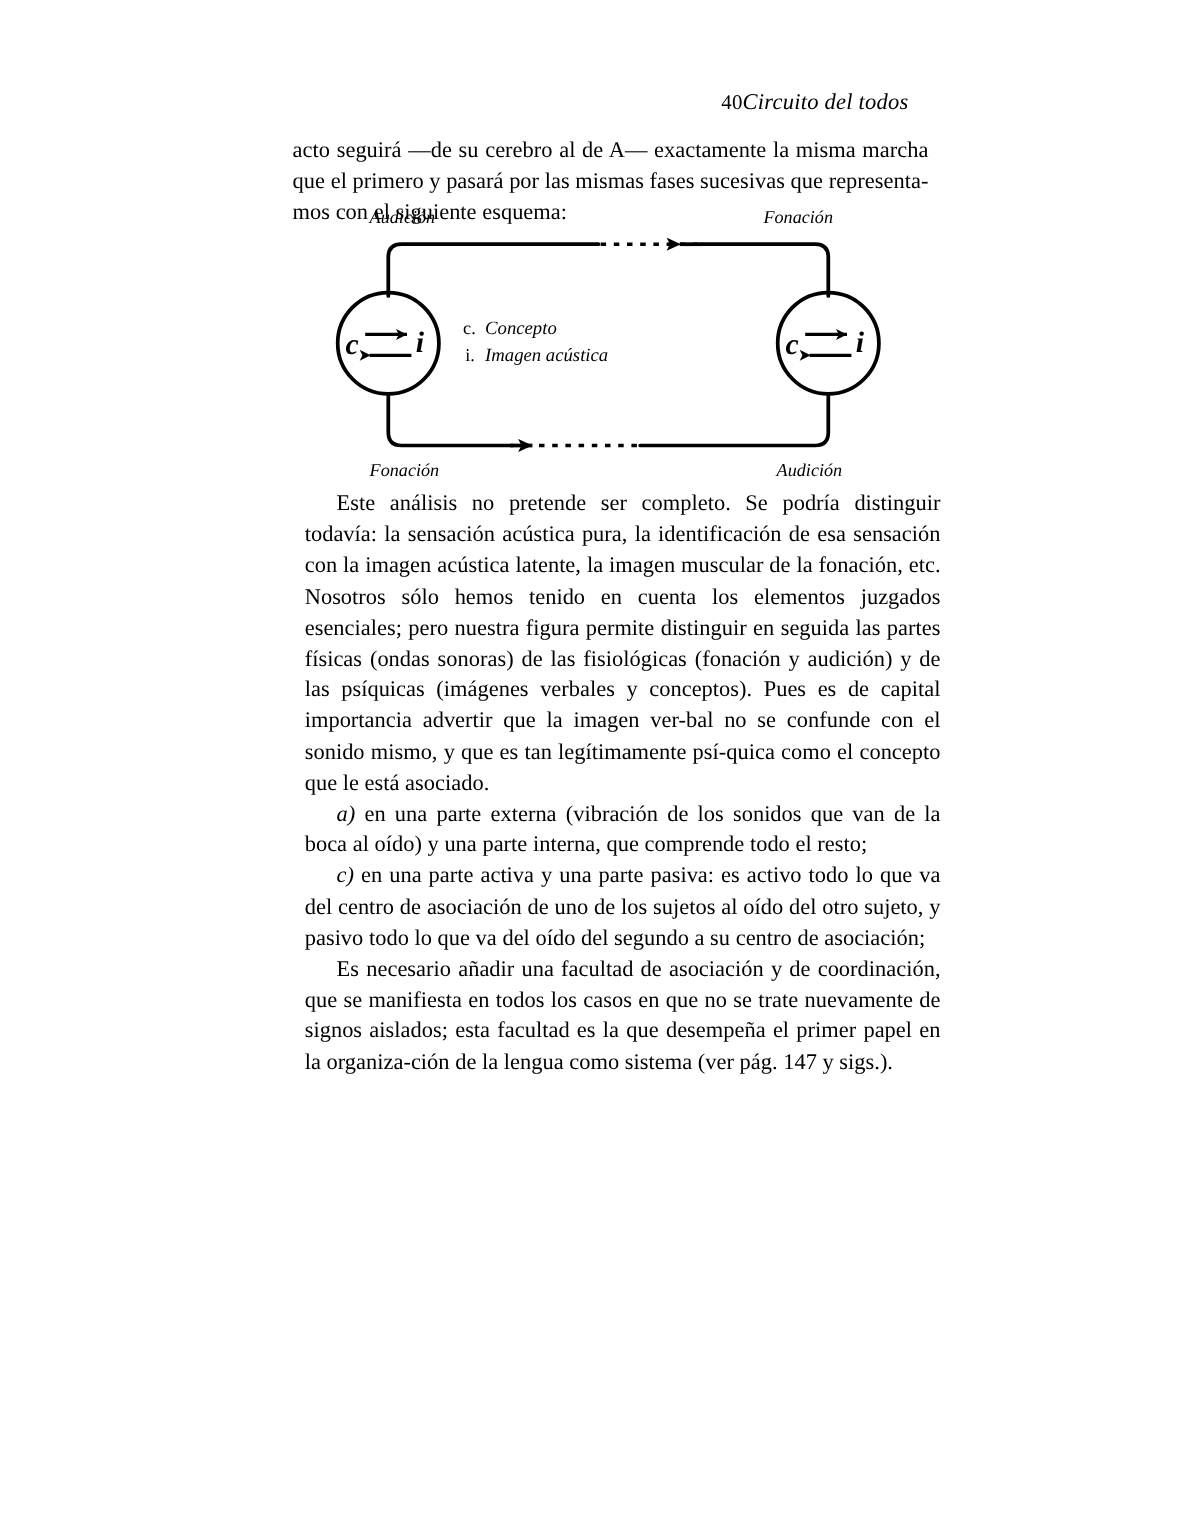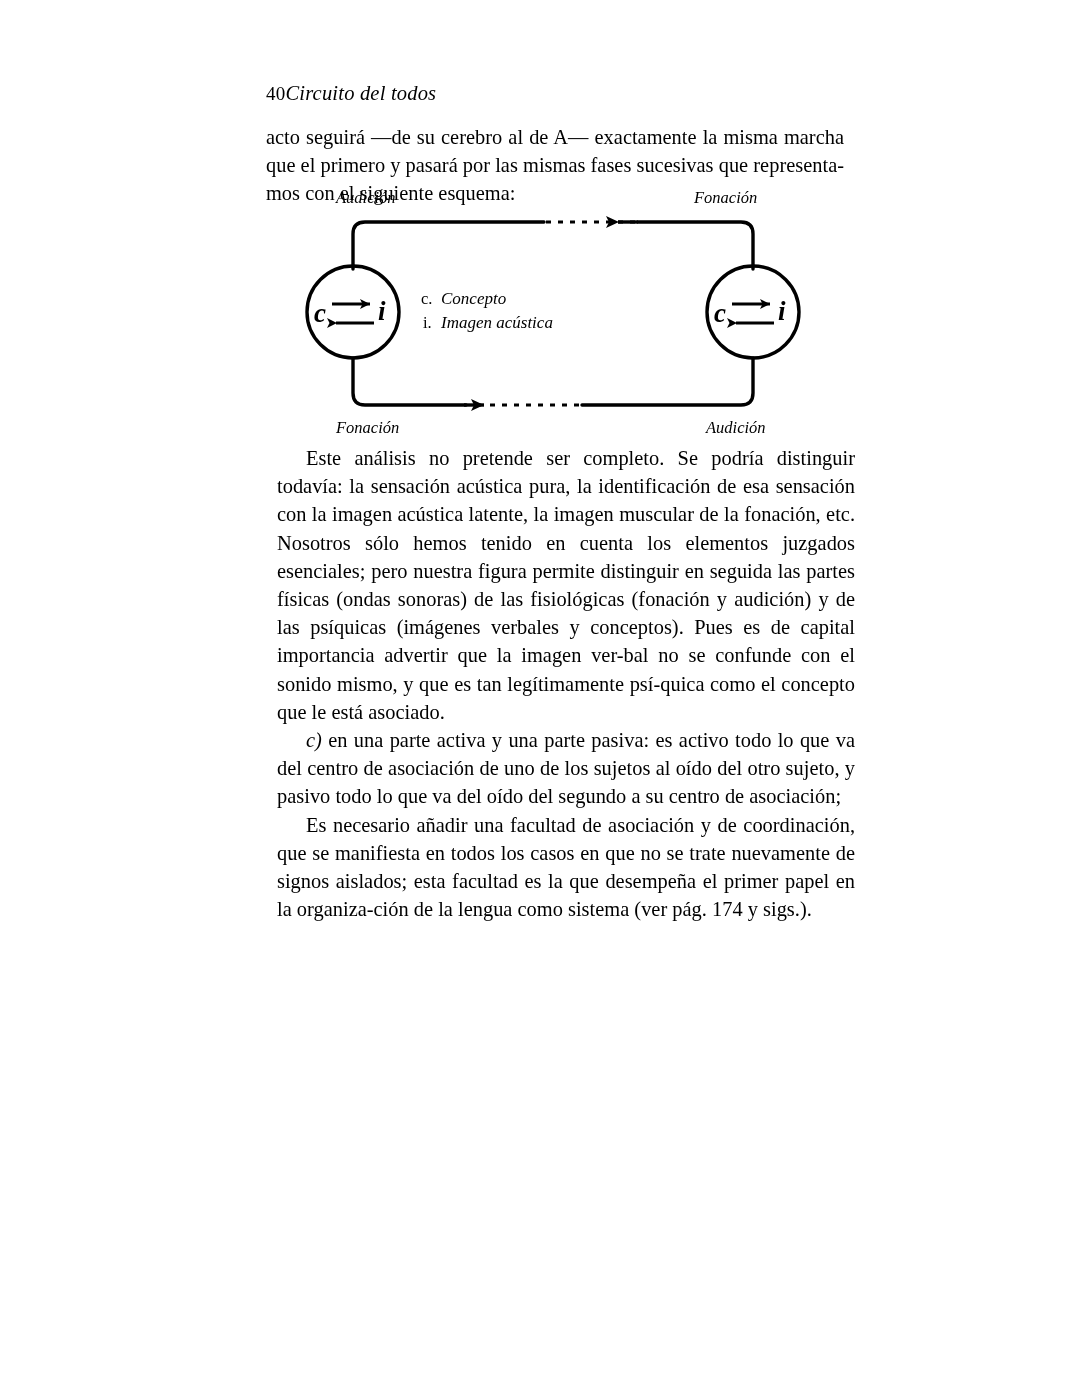--- a/index.html
+++ b/index.html
@@ -22,27 +22,27 @@
     left: 0;
     top: 0;
     width: 1080px;
     height: 1397px;
     background: #ffffff;
   }
 
   
   .runhead {
     position: absolute;
-    left: 266px;
+    left: 248px;
     top: 80px;
     width: 578px;
     height: 26px;
     display: flex;
     align-items: baseline;
-    justify-content: flex-start;
+    justify-content: flex-end;
   }
   .folio {
     font-size: 19px;
     line-height: 26px;
     letter-spacing: 0.2px;
   }
   .runtitle {
     font-style: italic;
     font-size: 20.5px;
     line-height: 26px;
@@ -181,22 +181,23 @@
       <text class="fig-key-letter" x="157" y="142">i.</text>
       <text class="fig-key-text" x="175" y="142">Imagen acústica</text>
     </svg>
   </div>
 
   <div class="after-fig">
 
     <p class="indent">Este análisis no pretende ser completo. Se podría distinguir todavía: la sensación acústica pura, la identificación de esa sensación con la imagen acústica latente, la imagen muscular de la fonación, etc. Nosotros sólo hemos tenido en cuenta los elementos juzgados esenciales; pero nuestra figura permite distinguir en seguida las partes físicas (ondas sonoras) de las fisiológicas (fonación y audición) y de las psíquicas (imágenes verbales y conceptos). Pues es de capital importancia advertir que la imagen ver-bal no se confunde con el sonido mismo, y que es tan legítimamente psí-quica como el concepto que le está asociado.</p>
 
 
+    <p class="indent"><span class="it">a)</span><span> en una parte externa (vibración de los sonidos que van de la boca al oído) y una parte interna, que comprende todo el resto;</span></p>
 
 
     <p class="indent"><span class="it">c)</span><span>  en una parte activa y una parte pasiva: es activo todo lo que va del centro de asociación de uno de los sujetos al oído del otro sujeto, y pasivo todo lo que va del oído del segundo a su centro de asociación;</span></p>
 
 
-    <p class="indent">Es necesario añadir una facultad de asociación y de coordinación, que se manifiesta en todos los casos en que no se trate nuevamente de signos aislados; esta facultad es la que desempeña el primer papel en la organiza-ción de la lengua como sistema (ver pág. 174 y sigs.).</p>
+    <p class="indent">Es necesario añadir una facultad de asociación y de coordinación, que se manifiesta en todos los casos en que no se trate nuevamente de signos aislados; esta facultad es la que desempeña el primer papel en la organiza-ción de la lengua como sistema (ver pág. 147 y sigs.).</p>
 
   </div>
 
 </div>
 
 </body></html>

